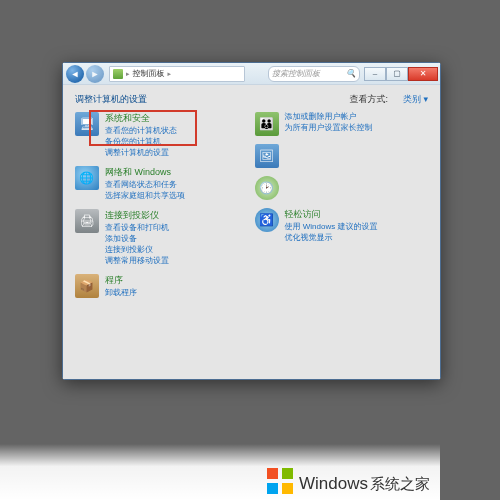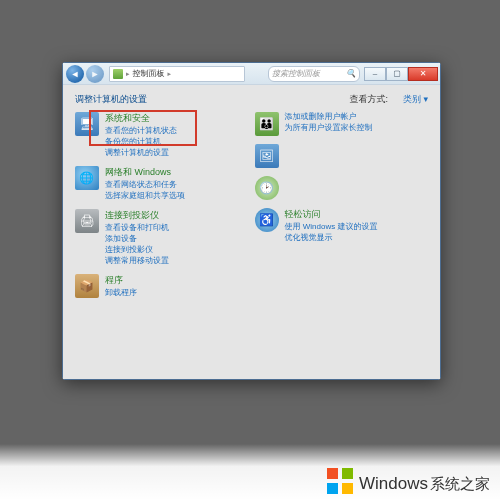--- a/index.html
+++ b/index.html
@@ -91,21 +91,21 @@
   .ic-ease  { background:radial-gradient(circle,#9bd1f2,#2f7dbd); border-radius:50%; }
   .etext { display:flex; flex-direction:column; gap:1px; }
   .etitle { color:#2a7f2a; font-size:9px; }
   .elink  { color:#1f6fbf; font-size:8px; line-height:1.25; cursor:pointer; }
   .redbox {
     position:absolute; border:2px solid #d23b2b;
     left:89px; top:110px; width:108px; height:36px;
     pointer-events:none;
   }
   .watermark {
-    position:absolute; left:0; bottom:0; width:500px; height:56px;
+    position:absolute; left:0; bottom:0; width:440px; height:56px;
     background:linear-gradient(rgba(255,255,255,0),rgba(255,255,255,.92) 40%,#fff 100%);
     display:flex; align-items:flex-end; justify-content:flex-end;
     padding:0 10px 6px 0; gap:6px;
   }
   .wm-logo {
     width:26px; height:26px; position:relative;
   }
   .wm-logo span { position:absolute; width:11px; height:11px; }
   .wm-logo .a{left:0;top:0;background:#f25022;} 
   .wm-logo .b{right:0;top:0;background:#7fba00;}

